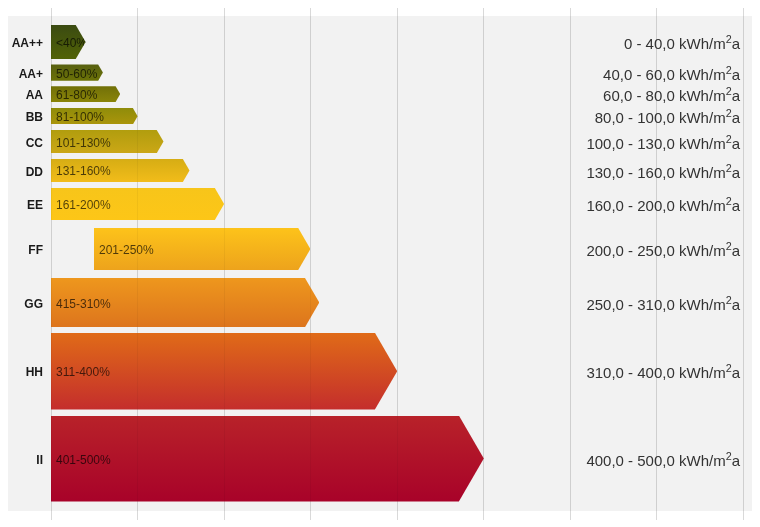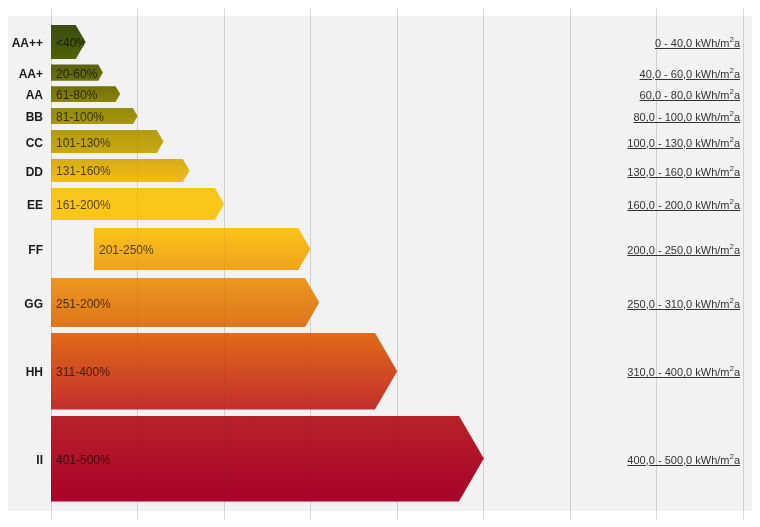--- a/index.html
+++ b/index.html
@@ -15,23 +15,23 @@
   .bar{position:absolute;}
   .bar-shape{position:absolute;inset:0;}
   .bar-label{position:absolute;left:5px;top:50%;
              transform:translateY(calc(-50% + 1px)) translateZ(0);
              font-size:12px;color:rgba(0,0,0,.68);white-space:nowrap;}
 
   .cat-label{position:absolute;right:717px;font-size:12px;font-weight:bold;
              color:#1a1a1a;white-space:nowrap;text-align:right;
              transform:translateY(calc(-50% + 1px)) translateZ(0);}
 
-  .val-label{position:absolute;right:20px;font-size:11px;color:#333333;
+  .val-label{position:absolute;right:20px;font-size:15px;color:#333333;
              white-space:nowrap;text-align:right;
-             transform:translateY(calc(-50% + 1px)) translateZ(0);text-decoration:underline;}
+             transform:translateY(calc(-50% + 1px)) translateZ(0);}
 
   sup{font-size:0.72em;vertical-align:super;line-height:0;}
 </style>
 </head>
 <body>
 
 <div id="chart">
 
   <div class="plot-bg"></div>
 
@@ -48,21 +48,21 @@
   </div>
 
   <div>
     <div class="bar" style="left: 51px; top: 24.8px; width: 34.6px; height: 34.5px;">
         <div class="bar-shape" style="background: linear-gradient(rgb(59, 75, 18), rgb(81, 98, 6)); clip-path: polygon(0px 0px, 24.595px 0px, 34.6px 50%, 24.595px 100%, 0px 100%); padding-left: 12px;">
           <div class="bar-label">&lt;40%</div>
         </div>
       </div>
     <div class="bar" style="left: 51px; top: 64.4px; width: 51.9px; height: 16.3px;">
         <div class="bar-shape" style="background: linear-gradient(rgb(87, 96, 17), rgb(108, 114, 7)); clip-path: polygon(0px 0px, 47.173px 0px, 51.9px 50%, 47.173px 100%, 0px 100%);">
-          <div class="bar-label">20-60%</div>
+          <div class="bar-label">50-60%</div>
         </div>
       </div>
     <div class="bar" style="left: 51px; top: 86.2px; width: 69.2px; height: 15.8px;">
         <div class="bar-shape" style="background: linear-gradient(rgb(113, 112, 8), rgb(138, 132, 9)); clip-path: polygon(0px 0px, 64.618px 0px, 69.2px 50%, 64.618px 100%, 0px 100%);">
           <div class="bar-label">61-80%</div>
         </div>
       </div>
     <div class="bar" style="left: 51px; top: 108px; width: 89px; height: 16.4px;">
         <div class="bar-shape" style="background: linear-gradient(rgb(143, 140, 10), rgb(170, 149, 11)); clip-path: polygon(0px 0px, 81.844px 0px, 86.6px 50%, 81.844px 100%, 0px 100%);">
           <div class="bar-label">81-100%</div>
@@ -83,21 +83,21 @@
           <div class="bar-label">161-200%</div>
         </div>
       </div>
     <div class="bar" style="left: 51px; top: 227.8px; width: 216.4px; height: 42.5px; margin-left: 43px;">
         <div class="bar-shape" style="background: linear-gradient(rgb(253, 195, 26), rgb(237, 163, 28)); clip-path: polygon(0px 0px, 204.075px 0px, 216.4px 50%, 204.075px 100%, 0px 100%);">
           <div class="bar-label">201-250%</div>
         </div>
       </div>
     <div class="bar" style="left: 51px; top: 277.7px; width: 268.3px; height: 49.8px;">
         <div class="bar-shape" style="background: linear-gradient(rgb(238, 151, 29), rgb(221, 117, 29)); clip-path: polygon(0px 0px, 253.858px 0px, 268.3px 50%, 253.858px 100%, 0px 100%);">
-          <div class="bar-label">251-200%</div>
+          <div class="bar-label">415-310%</div>
         </div>
       </div>
     <div class="bar" style="left: 51px; top: 332.7px; width: 346.2px; height: 76.9px;">
         <div class="bar-shape" style="background: linear-gradient(rgb(224, 107, 24), rgb(196, 45, 44)); clip-path: polygon(0px 0px, 323.899px 0px, 346.2px 50%, 323.899px 100%, 0px 100%);">
           <div class="bar-label">311-400%</div>
         </div>
       </div>
     <div class="bar" style="left: 51px; top: 415.5px; width: 432.8px; height: 86px;">
         <div class="bar-shape" style="background: linear-gradient(rgb(184, 34, 41), rgb(168, 2, 41)); clip-path: polygon(0px 0px, 407.86px 0px, 432.8px 50%, 407.86px 100%, 0px 100%);">
           <div class="bar-label">401-500%</div>

